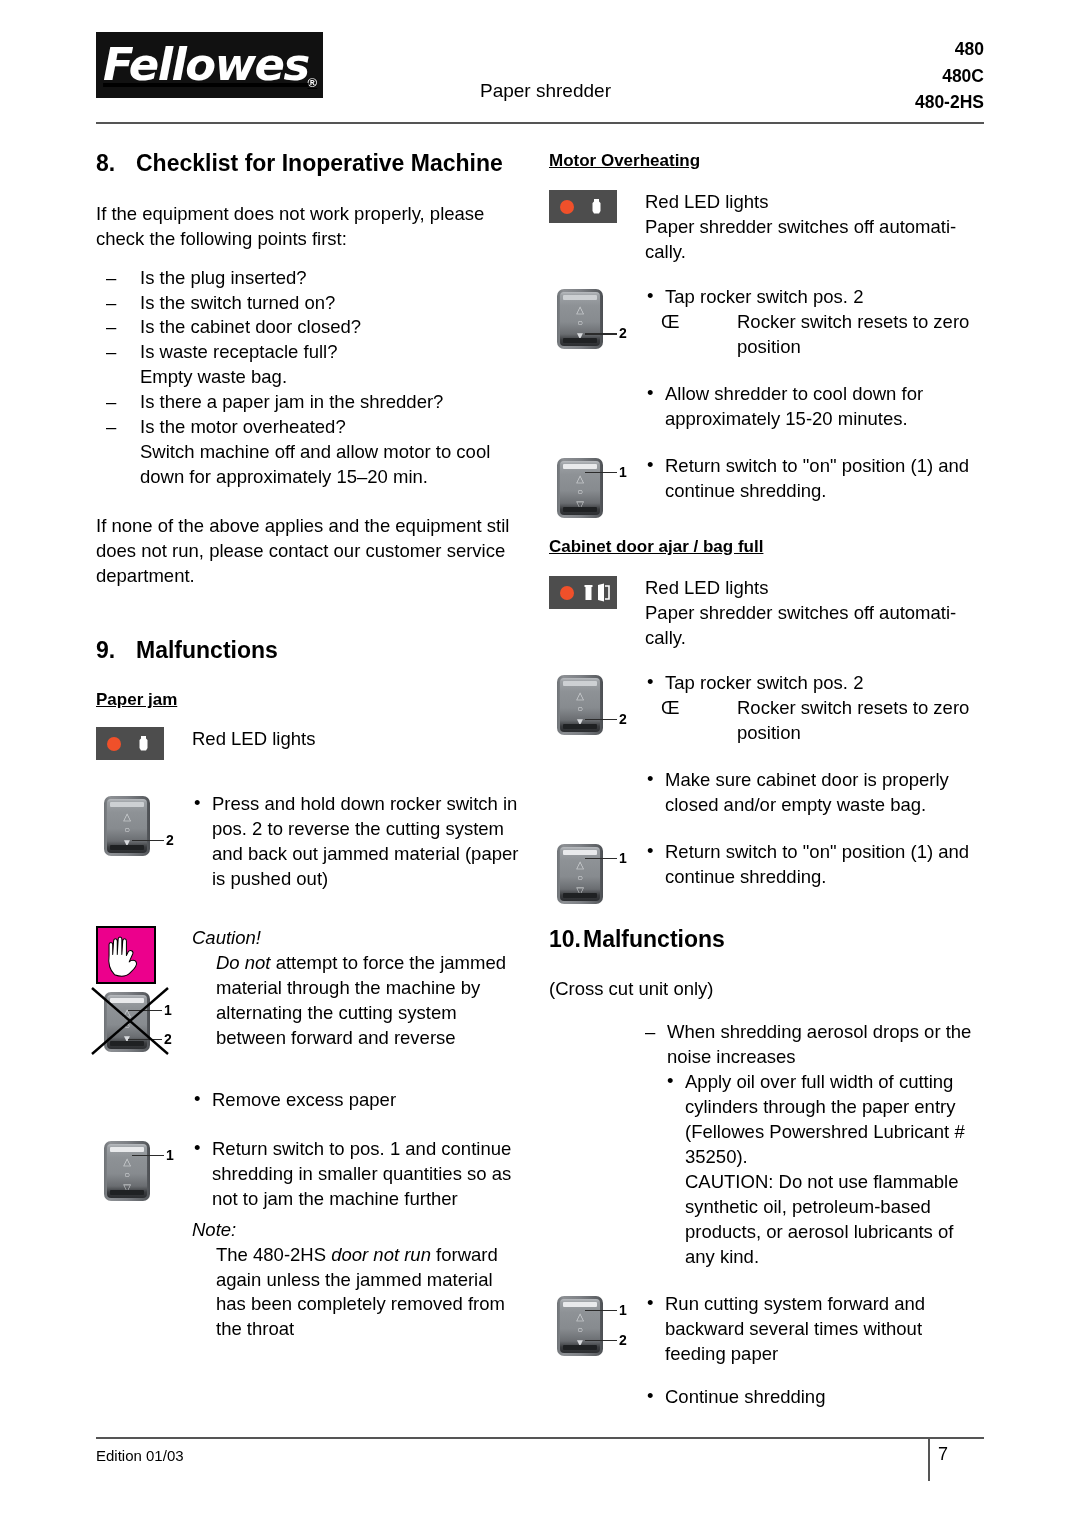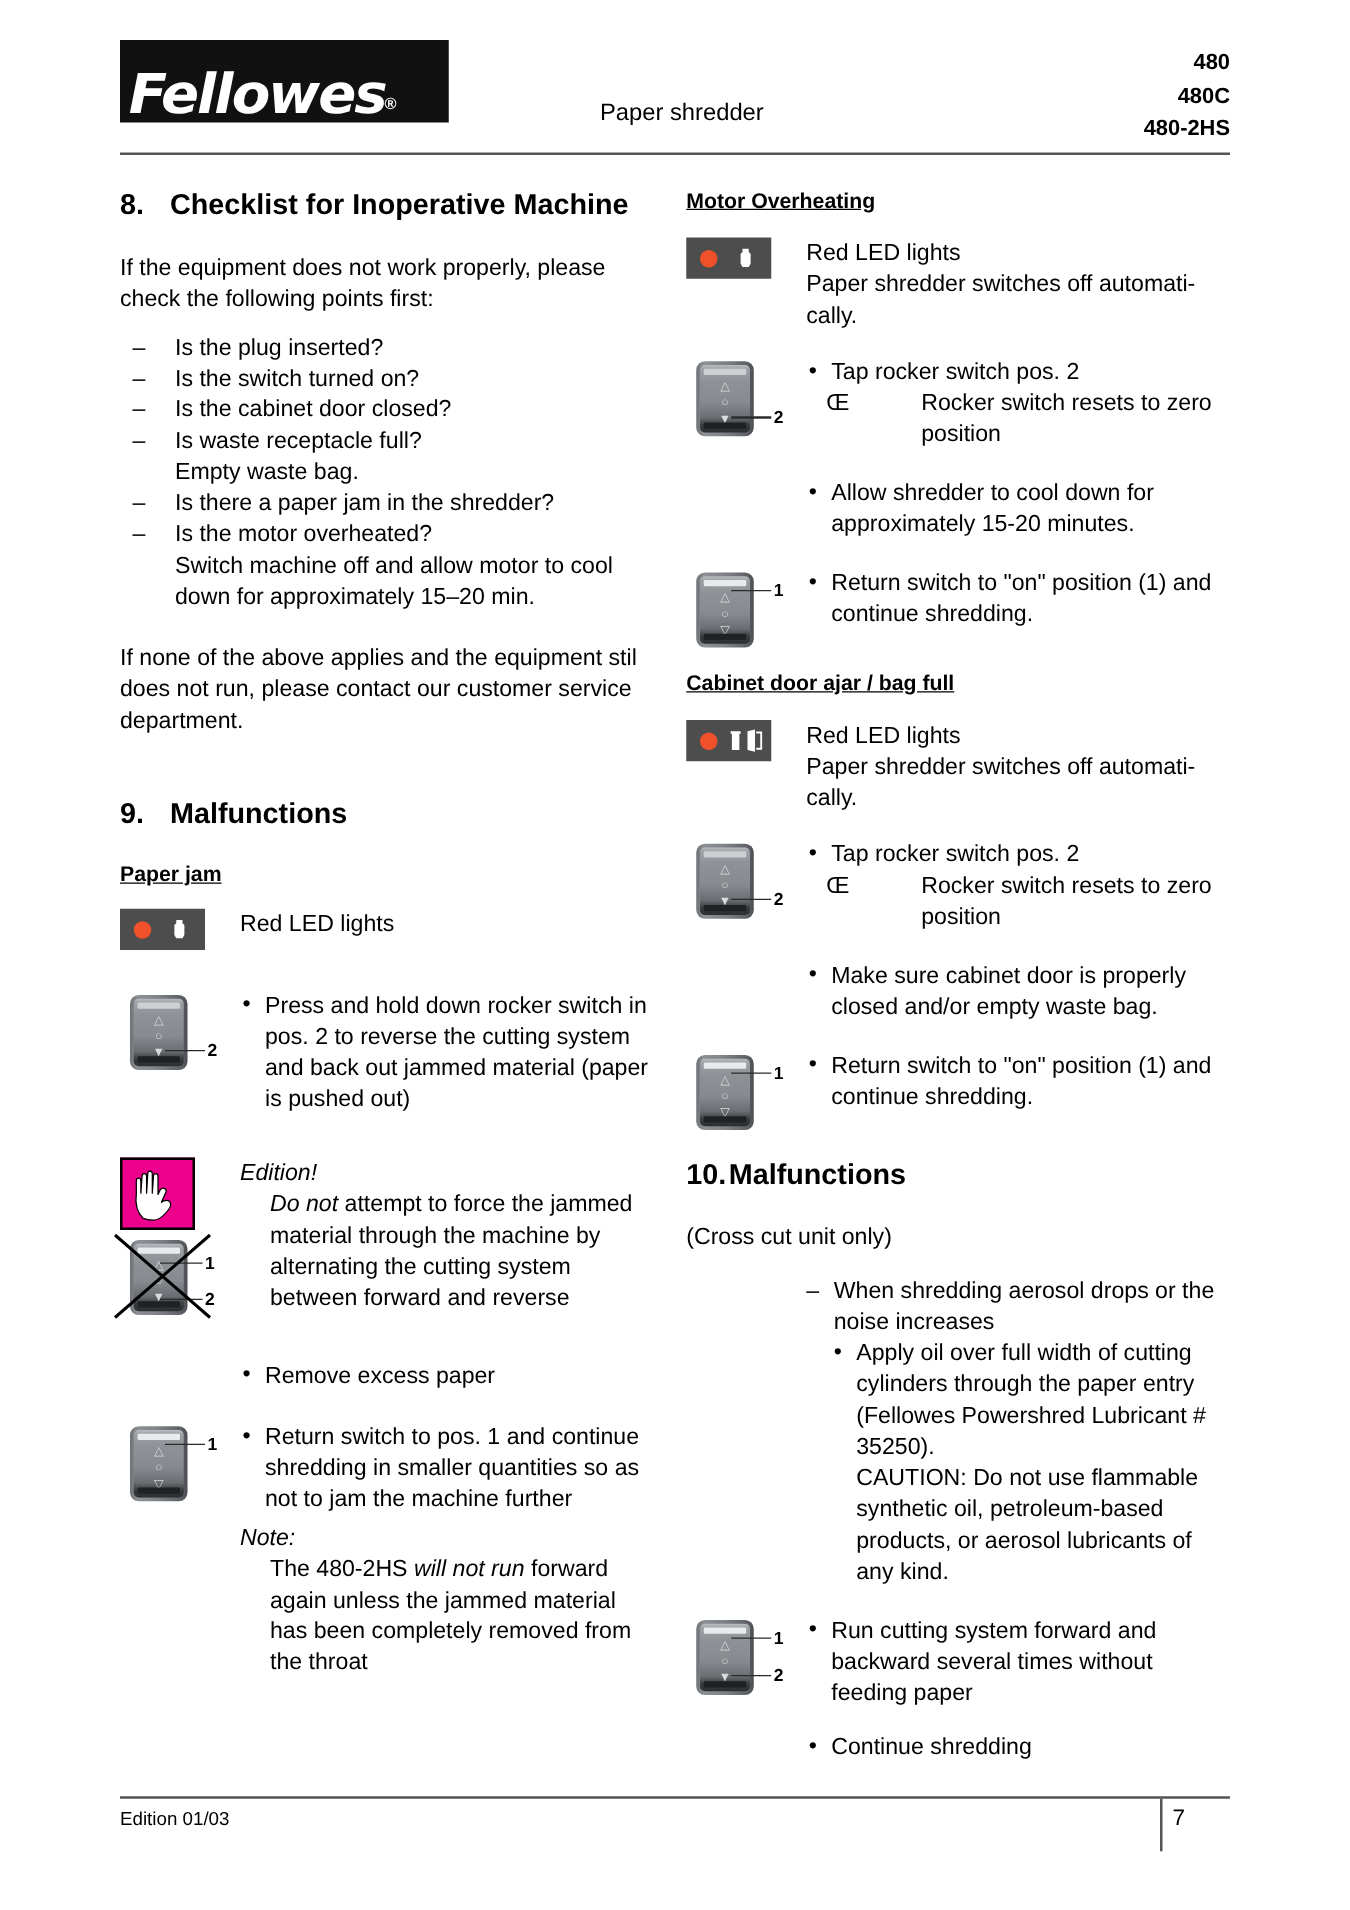--- a/index.html
+++ b/index.html
@@ -27,27 +27,28 @@
   .header {
     position: absolute;
     left: 96px;
     top: 30px;
     width: 888px;
     height: 80px;
   }
   .logo {
     position: absolute;
     left: 0; top: 2px;
-    width: 263px;
+    width: 227px;
     height: 66px;
     background: #111111;
     display: flex;
-    align-items: flex-end;
+    align-items: center;
     justify-content: flex-start;
     overflow: hidden;
+    text-decoration: underline;
   }
   .logo-text {
     color: #ffffff;
     font-family: "DejaVu Sans", sans-serif;
     font-size: 44px;
     font-weight: bold;
     font-style: italic;
     letter-spacing: -1.5px;
     padding-left: 9px;
     line-height: 1;
@@ -479,21 +480,21 @@
           <span class="leader-label" style="left:68px; top:15px;">1</span>
           <div class="leader" style="left:32px; top:51px; width:34px;"></div>
           <span class="leader-label" style="left:68px; top:44px;">2</span>
           <svg class="cross-x" viewBox="0 0 84 74">
             <line x1="2" y1="4" x2="78" y2="70" stroke="#000" stroke-width="2.4"></line>
             <line x1="78" y1="4" x2="2" y2="70" stroke="#000" stroke-width="2.4"></line>
           </svg>
         </div>
       </div>
       <div class="row-text">
-        <div class="italic">Edition!</div>
+        <div class="italic">Caution!</div>
         <div style="padding-left:24px;"><span class="italic">Do not</span><span> attempt to force the jammed material through the machine by alternating the cutting system between forward and reverse</span></div>
       </div>
     </div>
 
     <div style="height:12px"></div>
 
     <div class="iconrow">
       <div class="icon-slot"></div>
       <div class="row-text">
         <div class="bullet-item"><span class="bul">•</span><span>Remove excess paper</span></div>
@@ -522,21 +523,21 @@
         <div class="bullet-item"><span class="bul">•</span><span>Return switch to pos. 1 and continue shredding in smaller quantities so as not to jam the machine further</span></div>
       </div>
     </div>
 
     <div style="height:6px"></div>
 
     <div class="iconrow">
       <div class="icon-slot"></div>
       <div class="row-text">
         <div class="italic">Note:</div>
-        <div style="padding-left:24px;"><span>The 480-2HS </span><span class="italic">will not run</span><span> forward again unless the jammed material has been completely removed from the throat</span></div>
+        <div style="padding-left:24px;"><span>The 480-2HS </span><span class="italic">door not run</span><span> forward again unless the jammed material has been completely removed from the throat</span></div>
       </div>
     </div>
 
   </div>
 
   <div class="col-right">
 
     <h2 class="subsec">Motor Overheating</h2>
 
     <div style="height:18px"></div>

